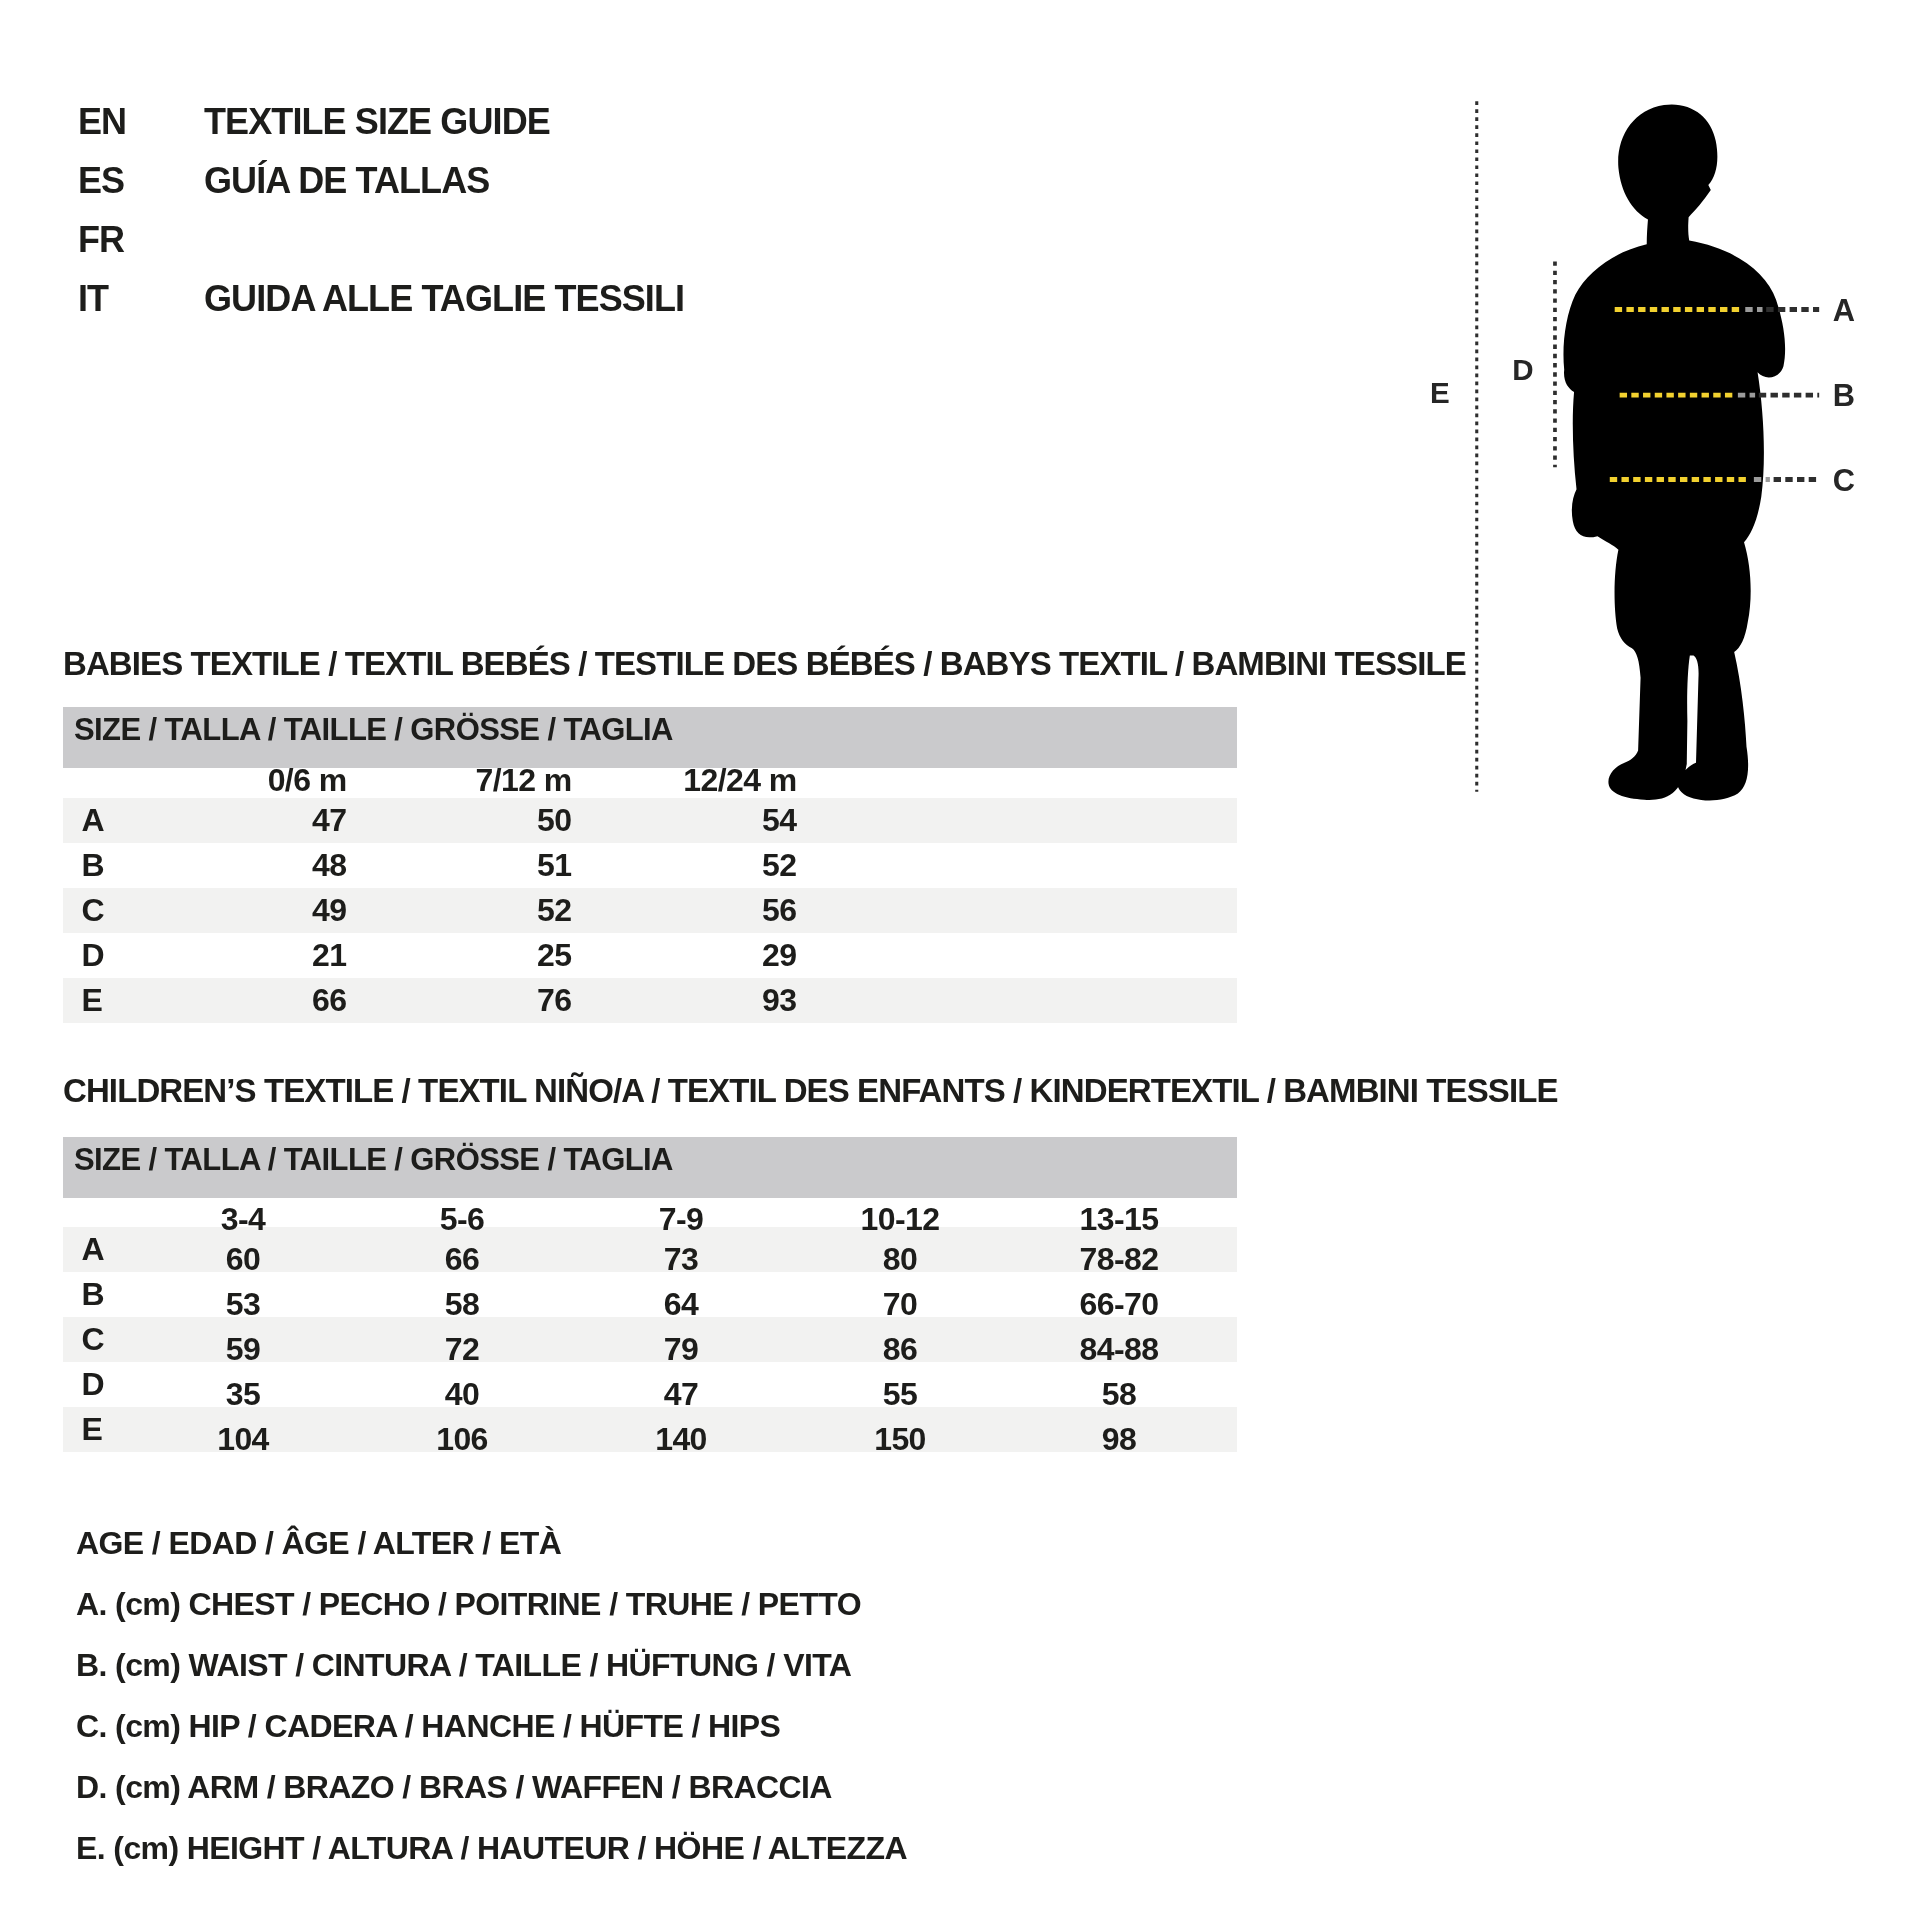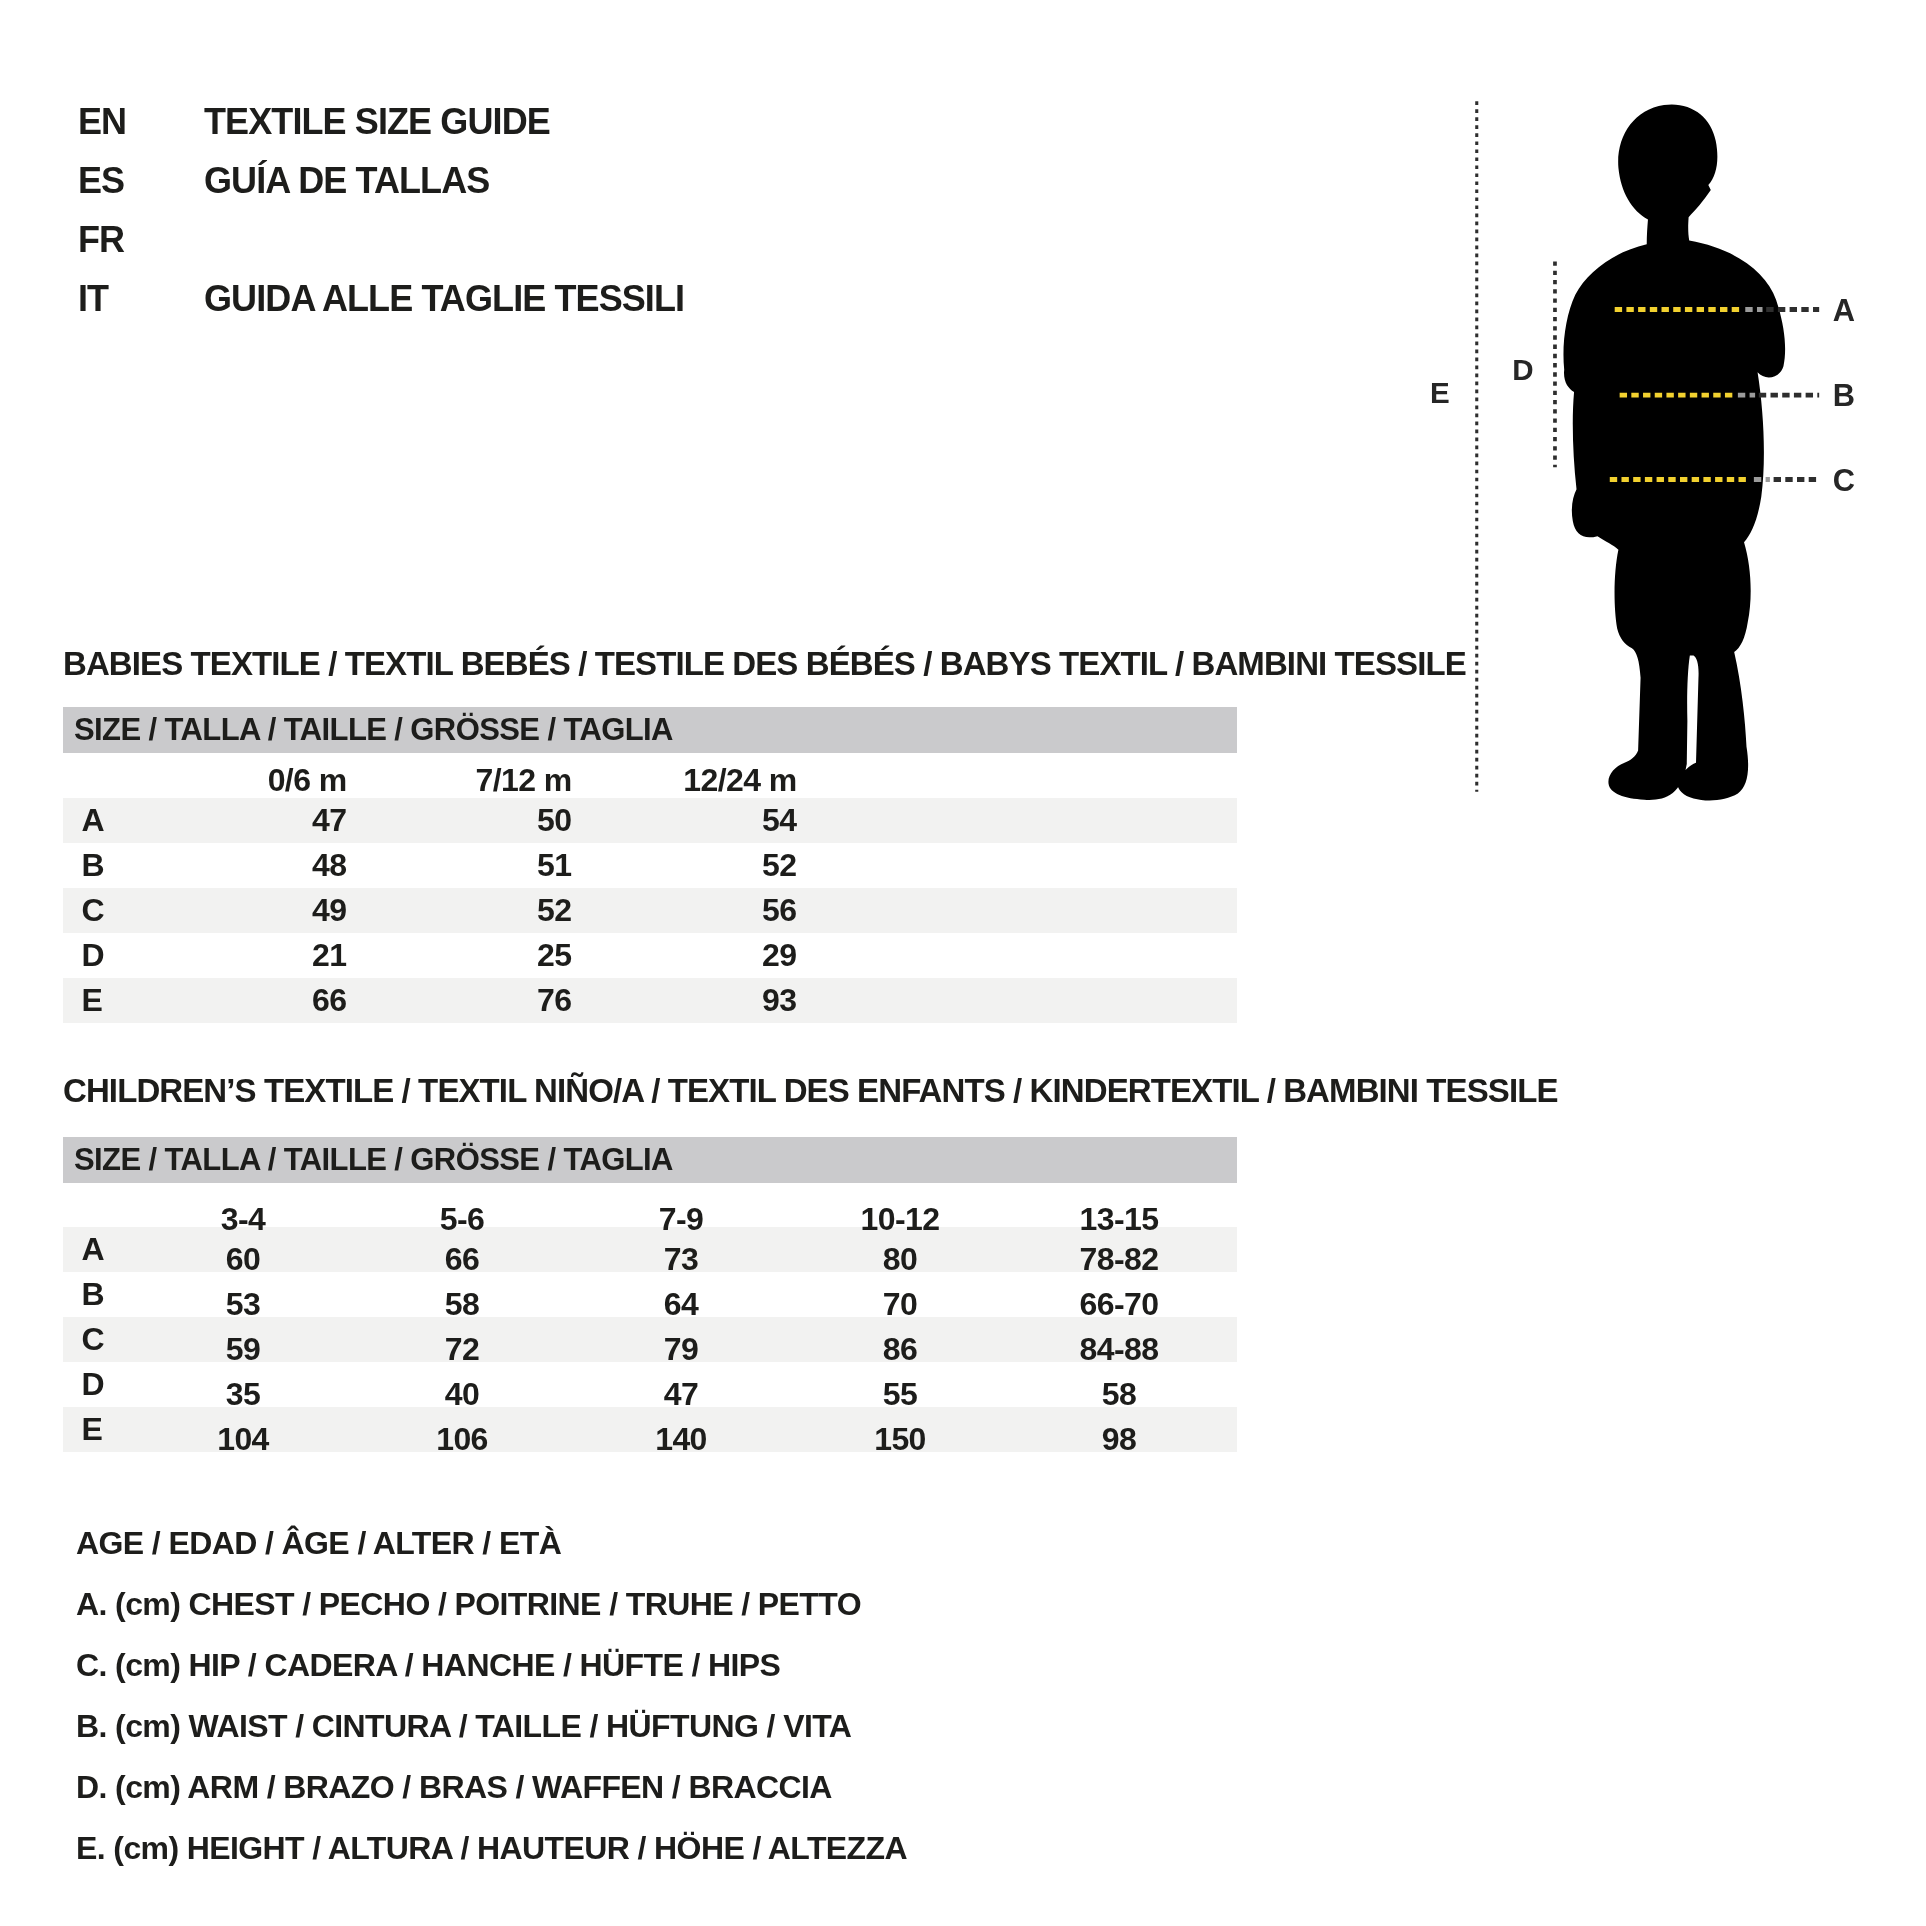--- a/index.html
+++ b/index.html
@@ -11,21 +11,21 @@
   .langs{left:78px;top:92px;}
   .lang-row{display:flex;height:59px;line-height:59px;
             font-size:36px;font-weight:bold;letter-spacing:-0.9px;gap:30px;}
   .lang-code{width:96px;}
 
   
   .section-heading{left:63px;font-size:33px;font-weight:bold;letter-spacing:-0.9px;
                    line-height:37px;white-space:nowrap;}
 
   
-  .size-bar{left:63px;width:1174px;height:46px;background:#cacacc;
+  .size-bar{left:63px;width:1174px;height:61px;background:#cacacc;
             font-size:31px;font-weight:bold;letter-spacing:-0.6px;
             line-height:46px;padding-left:11px;box-sizing:border-box;white-space:nowrap;}
 
   
   .table{left:63px;width:1174px;}
   .trow{display:flex;height:45px;line-height:45px;
         font-size:32px;font-weight:bold;letter-spacing:-0.6px;}
   .cols-header{display:flex;height:36px;line-height:36px;
                font-size:32px;font-weight:bold;letter-spacing:-0.6px;}
   .stripe{background:#f2f2f1;}
@@ -226,18 +226,18 @@
     <span class="cv">106</span>
     <span class="cv">140</span>
     <span class="cv">150</span>
     <span class="cv">98</span>
   </div>
 </div>
 
 <div class="abs legend">
   <div class="legend-row">AGE / EDAD / ÂGE / ALTER / ETÀ</div>
   <div class="legend-row">A. (cm) CHEST / PECHO / POITRINE / TRUHE / PETTO</div>
+  <div class="legend-row">B. (cm) WAIST / CINTURA / TAILLE / HÜFTUNG / VITA</div>
   <div class="legend-row">C. (cm) HIP / CADERA / HANCHE / HÜFTE / HIPS</div>
-  <div class="legend-row">B. (cm) WAIST / CINTURA / TAILLE / HÜFTUNG / VITA</div>
   <div class="legend-row">D. (cm) ARM / BRAZO / BRAS / WAFFEN / BRACCIA</div>
   <div class="legend-row">E. (cm) HEIGHT / ALTURA / HAUTEUR / HÖHE / ALTEZZA</div>
 </div>
 
 
 </body></html>

